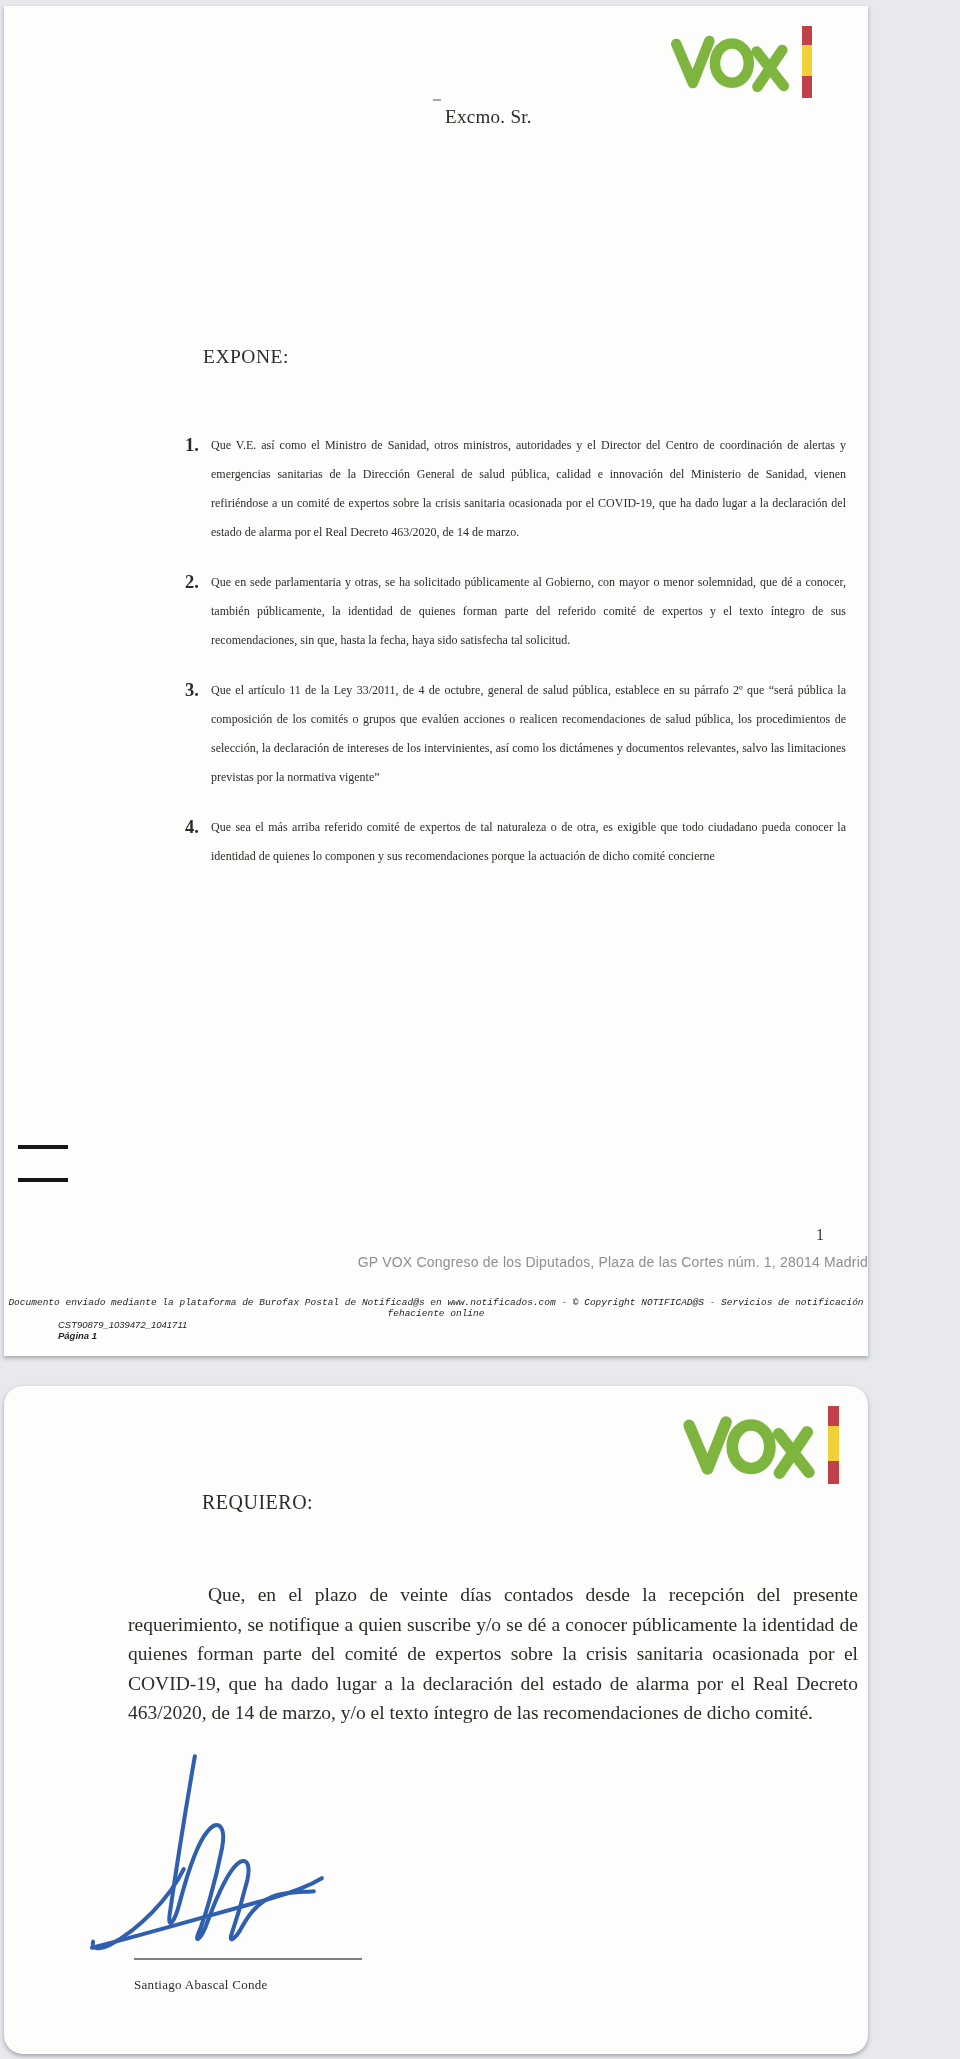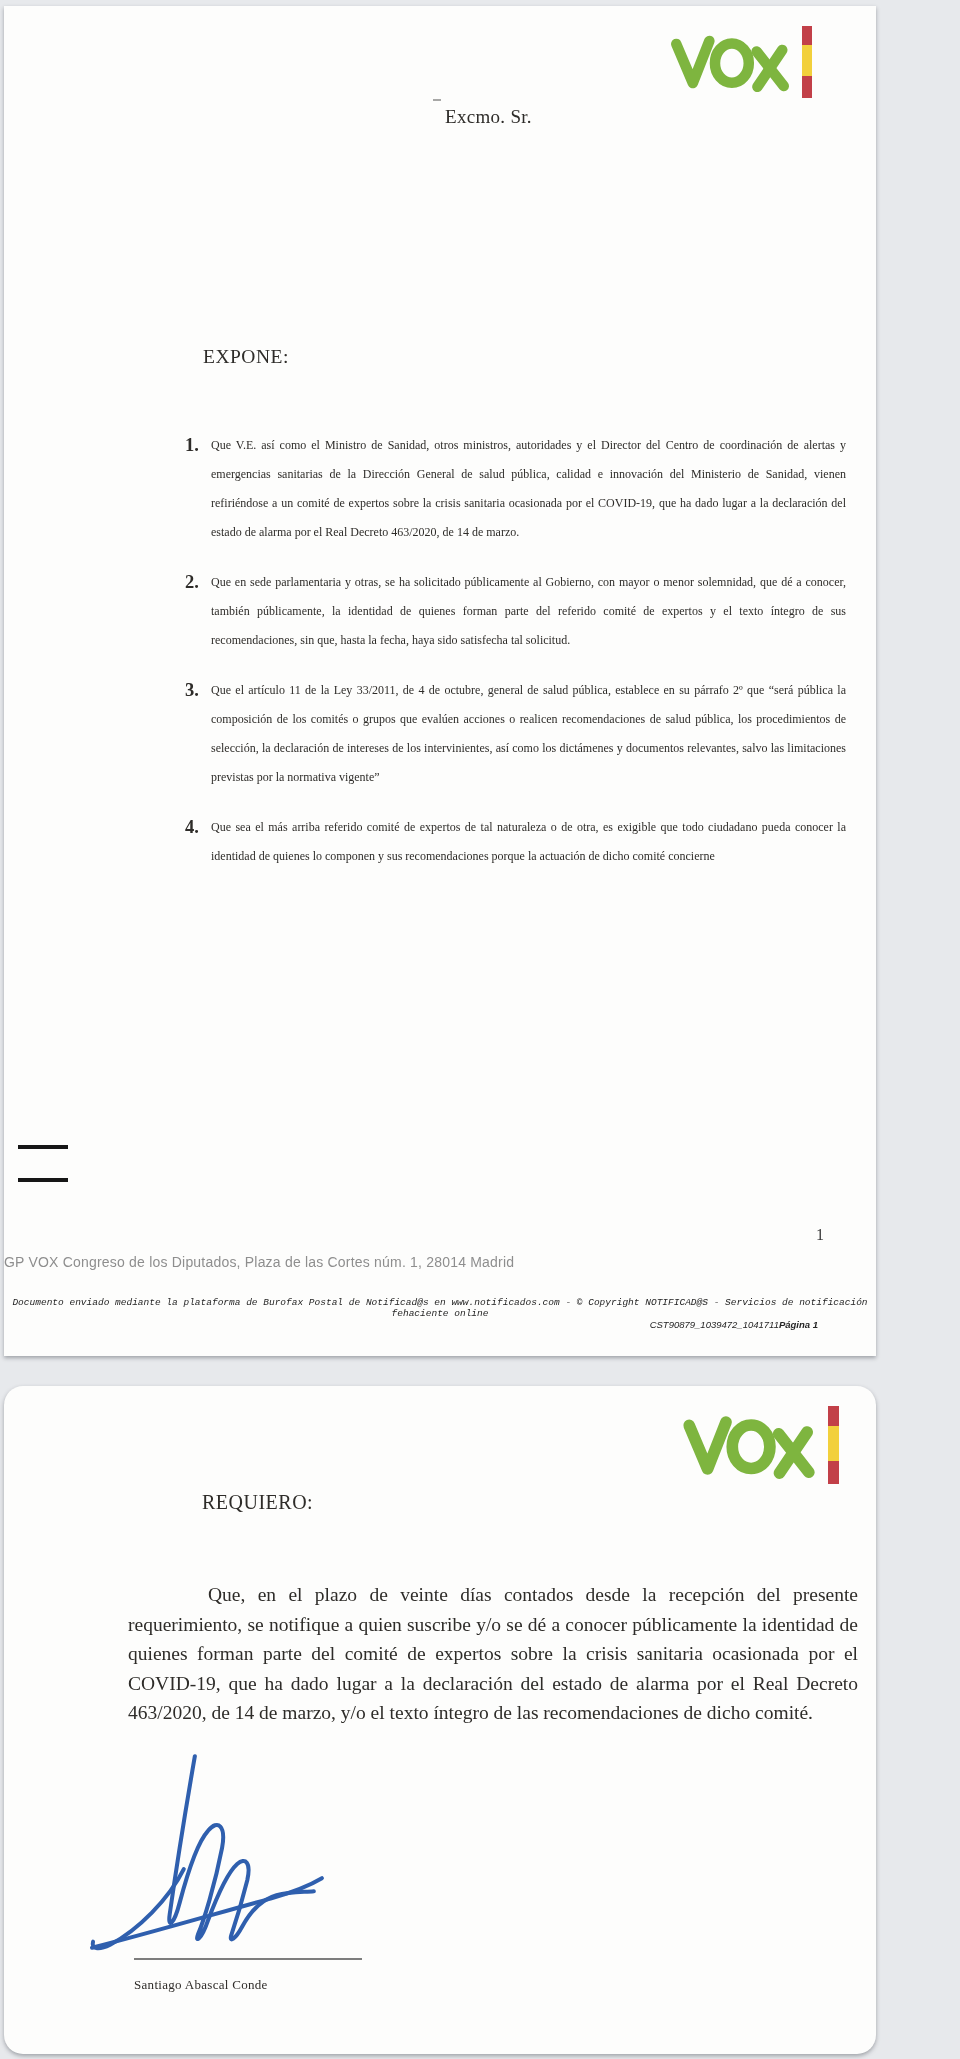--- a/index.html
+++ b/index.html
@@ -6,21 +6,21 @@
     --vox-green:#7eb53f;
     --flag-red:#c24048;
     --flag-yellow:#f2d03c;
     --sig-blue:#2f5fae;
     --ink:#2e2c29;
     --footer-gray:#8e8e8e;
   }
   html,body{margin:0;padding:0;}
   body{background:#dfe2e6;font-family:"Liberation Serif", serif;color:var(--ink);}
   .canvas{position:relative;width:960px;height:2059px;background:#e7e9ec;margin:0 auto;overflow:hidden;}
-  .page{position:absolute;left:4px;width:864px;background:#fdfdfc;box-shadow:0 2px 4px rgba(70,76,84,.45);padding-left:8px;}
+  .page{position:absolute;left:4px;width:864px;background:#fdfdfc;box-shadow:0 2px 4px rgba(70,76,84,.45);}
   .page1{top:6px;height:1350px;}
   .page2{top:1386px;height:668px;border-radius:19px;}
 
   
   .vox-logo{position:absolute;display:flex;align-items:center;}
   .vox-logo svg{display:block;}
   .flag-bar{display:flex;flex-direction:column;margin-left:10px;}
   .flag-bar .r{background:var(--flag-red);}
   .flag-bar .y{background:var(--flag-yellow);}
 
@@ -29,23 +29,23 @@
   .salutation{font-size:19px;letter-spacing:.3px;}
   .dash-artifact{width:8px;height:2px;background:#8a8a8a;opacity:.75;}
   .intro{width:699px;font-size:18.5px;line-height:29px;text-align:justify;text-indent:54px;}
   .section-heading{font-size:19.5px;letter-spacing:.5px;}
   .num-list{width:661px;}
   .num-item{display:flex;margin-bottom:21px;}
   .num-item .num{width:26px;flex:0 0 26px;font-weight:bold;font-size:18.5px;line-height:29px;}
   .num-item .txt{flex:1;font-size:12px;line-height:29px;text-align:justify;}
   .reg-mark{width:50px;height:4px;background:#161616;}
   .page-number{font-size:16px;color:#3a3a3a;}
-  .footer-address{left:0;right:0;text-align:left;font-family:"Liberation Sans",sans-serif;font-size:14px;color:var(--footer-gray);letter-spacing:.2px;}
+  .footer-address{left:0;right:0;text-align:right;font-family:"Liberation Sans",sans-serif;font-size:14px;color:var(--footer-gray);letter-spacing:.2px;}
   .fineprint1{left:0;right:0;text-align:center;font-family:Liberation Mono, monospace;font-style:italic;font-size:9.5px;color:#252525;}
-  .fineprint-row{left:54px;right:58px;display:flex;justify-content:flex-end;font-family:"Liberation Sans",sans-serif;font-style:italic;font-size:9.5px;color:#252525;}
+  .fineprint-row{left:54px;right:58px;display:flex;justify-content:center;font-family:"Liberation Sans",sans-serif;font-style:italic;font-size:9.5px;color:#252525;flex-direction:column;}
   .fineprint-row .pg{font-weight:bold;}
   .body2{width:730px;font-size:19.5px;line-height:29.5px;text-align:justify;text-indent:80px;}
   .sig-line{width:228px;height:2px;background:#7d7d7d;}
   .signatory-name{font-size:13px;letter-spacing:.3px;}
 </style>
 </head>
 <body>
 
 <div class="canvas">
 

